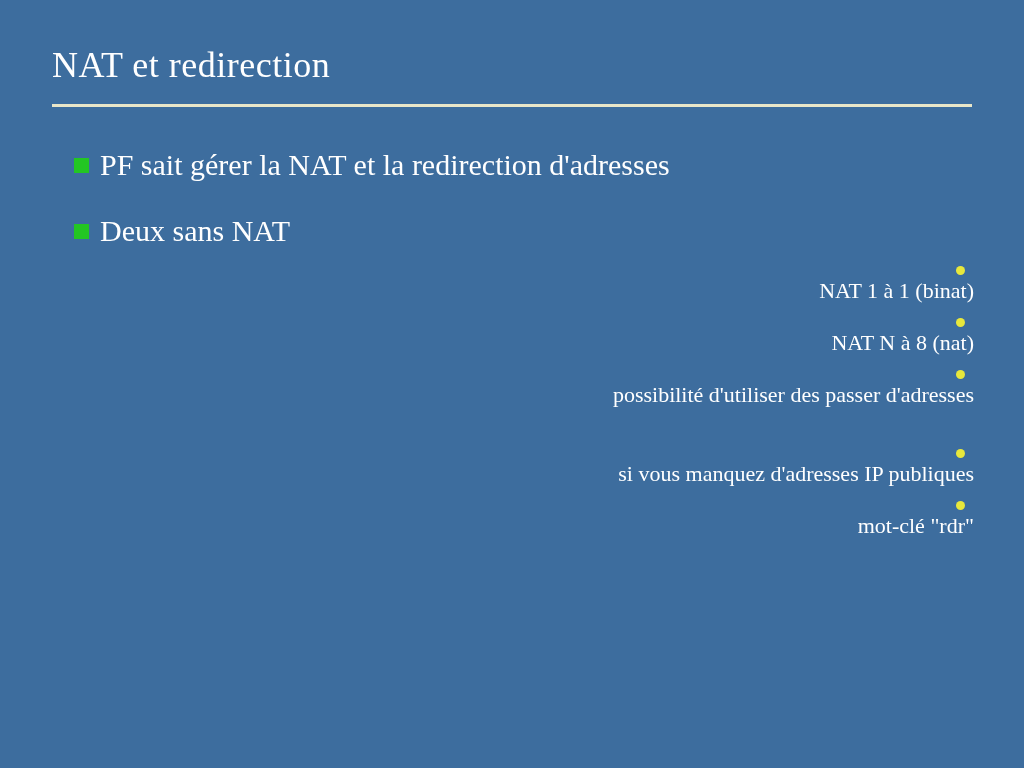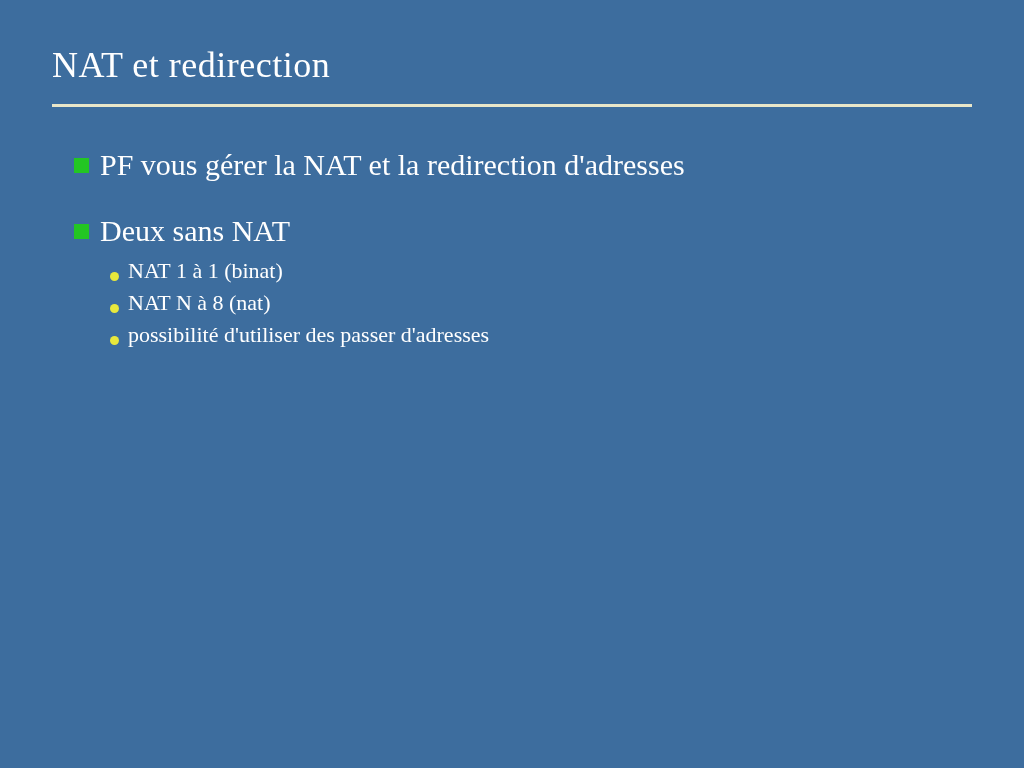--- a/index.html
+++ b/index.html
@@ -67,24 +67,25 @@
   }
   .l1 .text {
     flex: 1 1 auto;
   }
   .sub-list {
     margin-top: 4px;
     padding-left: 36px;
   }
   .l2 {
     display: flex;
-    align-items: center;
+    align-items: flex-end;
     color: #ffffff;
     font-size: 22px;
     line-height: 1.45;
+    flex-direction: column;
   }
   .l2 .bullet {
     flex: 0 0 auto;
     width: 9px;
     height: 9px;
     border-radius: 50%;
     background: #e8e83c;
     margin-top: 11px;
     margin-right: 9px;
   }
@@ -98,21 +99,21 @@
 <div class="slide">
 
   <div class="slide-title">NAT et redirection</div>
   <div class="title-rule"></div>
 
   <div class="body-area">
 
     <div class="block">
       <div class="l1">
         <span class="bullet"></span>
-        <span class="text">PF vous gérer la NAT et la redirection d'adresses</span>
+        <span class="text">PF sait gérer la NAT et la redirection d'adresses</span>
       </div>
     </div>
 
     <div class="block">
       <div class="l1">
         <span class="bullet"></span>
         <span class="text">Deux sans NAT</span>
       </div>
       <div class="sub-list">
         <div class="l2">
@@ -124,17 +125,27 @@
           <span class="text">NAT N à 8 (nat)</span>
         </div>
         <div class="l2">
           <span class="bullet"></span>
           <span class="text">possibilité d'utiliser des passer d'adresses</span>
         </div>
       </div>
     </div>
 
     <div class="block">
+      <div class="sub-list">
+        <div class="l2">
+          <span class="bullet"></span>
+          <span class="text">si vous manquez d'adresses IP publiques</span>
+        </div>
+        <div class="l2">
+          <span class="bullet"></span>
+          <span class="text">mot-clé "rdr"</span>
+        </div>
+      </div>
     </div>
 
 
   </div>
 </div>
 
 </body></html>

